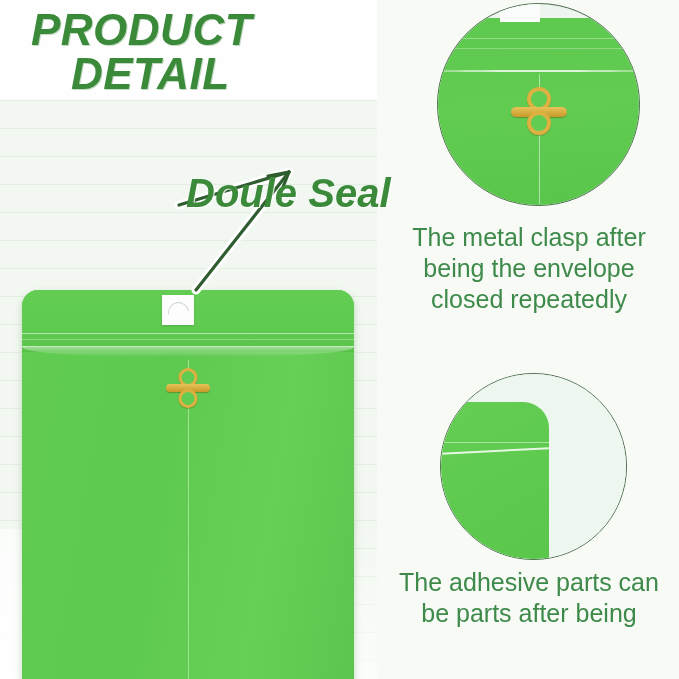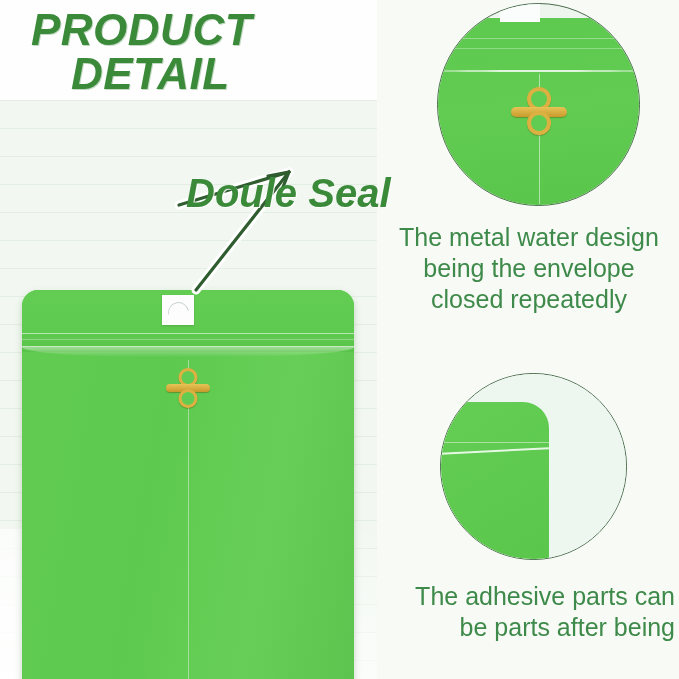--- a/index.html
+++ b/index.html
@@ -146,21 +146,21 @@
   }
   .ins2-seam1{position:absolute;left:0;top:68px;width:108px;height:1px;background:rgba(255,255,255,.45);}
   .ins2-seam2{position:absolute;left:0;top:76px;width:108px;height:2px;background:rgba(255,255,255,.85);transform:rotate(-3deg);}
 
   .caption{
     position:absolute;width:292px;left:383px;
     text-align:center;color:#3E8A4A;
     font-size:25px;line-height:31px;
   }
   .caption.c1{top:222px;}
-  .caption.c2{top:581px;text-align:right;}
+  .caption.c2{top:567px;}
 </style>
 </head>
 <body>
 
 <div id="root">
 
   <div class="title-block">
     <div class="title-line l1">PRODUCT</div>
     <div class="title-line l2">DETAIL</div>
   </div>
@@ -233,21 +233,21 @@
     <div class="ins1-vseam"></div>
     <div class="ins1-tab"></div>
     <div class="ins1-clasp">
       <div class="clasp-ring top"></div>
       <div class="clasp-bar"></div>
       <div class="clasp-ring bottom"></div>
     </div>
   </div>
 
   <div class="caption c1">
-    <div>The metal water design</div>
+    <div>The metal clasp after</div>
     <div>being the envelope</div>
     <div>closed repeatedly</div>
   </div>
 
   <div class="inset two">
     <div class="ins2-bg"></div>
     <div class="ins2-env"></div>
     <div class="ins2-seam1"></div>
     <div class="ins2-seam2"></div>
   </div>

